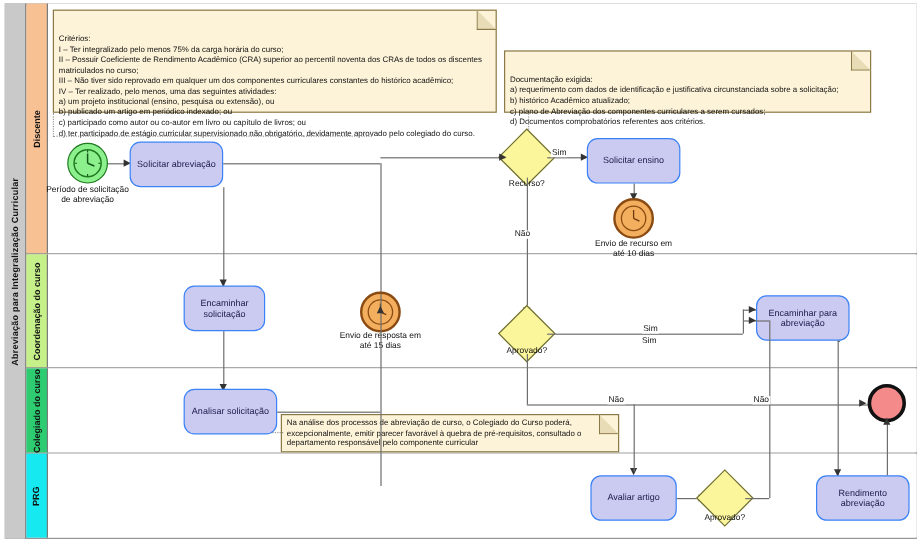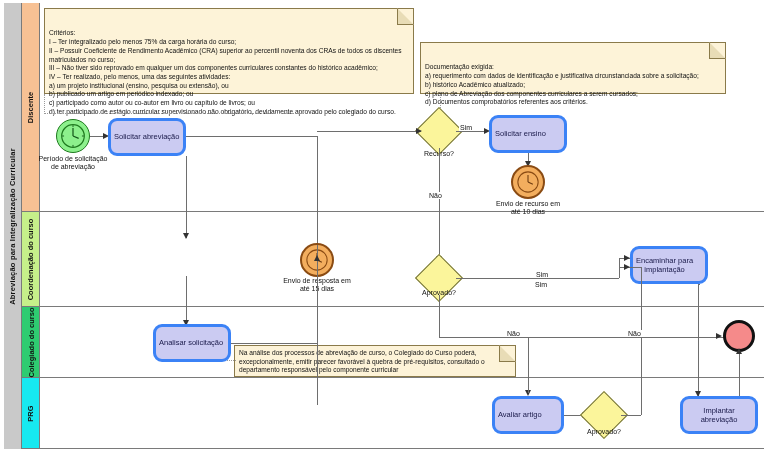--- a/index.html
+++ b/index.html
@@ -13,22 +13,22 @@
   .pool-label span{transform:rotate(-90deg);white-space:nowrap;font-size:7.5px;font-weight:bold;color:#111;letter-spacing:.2px;}
 
   
   .lane{position:absolute;left:22px;border-bottom:1px solid #7a7a7a;box-sizing:border-box;}
   .lane-head{position:absolute;left:0;top:0;width:18px;height:100%;border-right:1px solid #7a7a7a;box-sizing:border-box;
              display:flex;align-items:center;justify-content:center;}
   .lane-head span{transform:rotate(-90deg);white-space:nowrap;font-size:7.5px;font-weight:bold;color:#111;}
   .lane-body{position:absolute;left:18px;top:0;right:0;height:100%;background:#fff;}
 
   
-  .task{position:absolute;background:#cbcbf2;border:3px solid #3b82f6;border-radius:9px;box-sizing:border-box;
-        display:flex;align-items:center;text-align:center;
+  .task{position:absolute;background:#cbcbf2;border:1px solid #3b82f6;border-radius:9px;box-sizing:border-box;
+        display:flex;align-items:center;justify-content:center;text-align:center;
         font-size:7.5px;color:#1a1a4a;line-height:1.25;padding:2px 3px;}
   .gw{position:absolute;width:34px;height:34px;background:#fbf59b;border:1px solid #6b6b33;
       transform:rotate(45deg);box-sizing:border-box;}
   .ev{position:absolute;border-radius:50%;box-sizing:border-box;}
   .ev-start{background:#8cf08c;border:1.5px solid #1f7a1f;}
   .ev-timer-int{background:#f3ae5e;border:2px solid #8a4b13;}
   .ev-end{background:#f58a8a;border:3px solid #111;}
   .clock{position:absolute;left:0;top:0;width:100%;height:100%;}
 
   .lbl{position:absolute;font-size:7px;color:#111;text-align:center;line-height:1.2;white-space:nowrap;}
@@ -173,20 +173,24 @@
       <line x1="17" y1="17" x2="22.5" y2="19.5" stroke="#6b3a0e" stroke-width="1.2"></line>
     </svg>
   </div>
   <div class="lbl wrap" style="left:478px;top:200px;width:100px;white-space:pre-line;">Envio de recurso em
 até 10 dias</div>
 
   <div class="ln lnv" style="left:439px;top:148px;height:113px;"></div>
   <div class="flow-lbl" style="left:428px;top:192px;">Não</div>
   <div class="arw arw-d" style="left:435.5px;top:256px;"></div>
 
+  <div class="task" style="left:153px;top:238px;width:68px;height:38px;">
+    <span style="white-space:pre-line;">Encaminhar
+solicitação</span>
+  </div>
 
   <div class="ln lnv" style="left:186px;top:276px;height:48px;"></div>
   <div class="arw arw-d" style="left:182.5px;top:320px;"></div>
 
   <div class="ev ev-timer-int" style="left:300px;top:243px;width:34px;height:34px;">
     <svg class="clock" viewBox="0 0 34 34">
       <circle cx="17" cy="17" r="11.5" fill="none" stroke="#8a4b13" stroke-width="1.2"></circle>
       <line x1="17" y1="17" x2="17" y2="9" stroke="#6b3a0e" stroke-width="1.2"></line>
       <line x1="17" y1="17" x2="22.5" y2="19.5" stroke="#6b3a0e" stroke-width="1.2"></line>
     </svg>
@@ -210,21 +214,21 @@
 
   <div class="task" style="left:153px;top:324px;width:78px;height:38px;">
     <span>Analisar solicitação</span>
   </div>
 
   <div class="ln lnh" style="left:231px;top:343px;width:86px;"></div>
   <div class="arw arw-u" style="left:313.5px;top:255px;"></div>
 
   <div class="task" style="left:630px;top:246px;width:78px;height:38px;">
     <span style="white-space:pre-line;">Encaminhar para
-implantação</span>
+abreviação</span>
   </div>
 
   <div class="ln lnv" style="left:698px;top:284px;height:112px;"></div>
   <div class="ln lnh" style="left:698px;top:284px;width:2px;"></div>
   <div class="arw arw-d" style="left:694.5px;top:391px;"></div>
 
   <div class="ev ev-end" style="left:723px;top:320px;width:32px;height:32px;"></div>
   <div class="arw arw-r" style="left:716px;top:332.5px;"></div>
 
   <div class="task" style="left:492px;top:396px;width:72px;height:38px;">
@@ -242,19 +246,19 @@
   <div class="ln lnh" style="left:621px;top:415px;width:20px;"></div>
   <div class="ln lnv" style="left:641px;top:267px;height:148px;"></div>
   <div class="ln lnh" style="left:620px;top:267px;width:21px;"></div>
   <div class="arw arw-r" style="left:624px;top:263.5px;"></div>
   <div class="flow-lbl" style="left:534px;top:281px;">Sim</div>
 
   <div class="ln lnv" style="left:660px;top:337px;height:0px;"></div>
   <div class="flow-lbl" style="left:627px;top:330px;">Não</div>
 
   <div class="task" style="left:680px;top:396px;width:78px;height:38px;">
-    <span>Implantar abreviação</span>
+    <span>Rendimento abreviação</span>
   </div>
 
   <div class="ln lnv" style="left:739px;top:352px;height:44px;"></div>
   <div class="arw arw-u" style="left:735.5px;top:348px;"></div>
 
 </div>
 
 </body></html>

